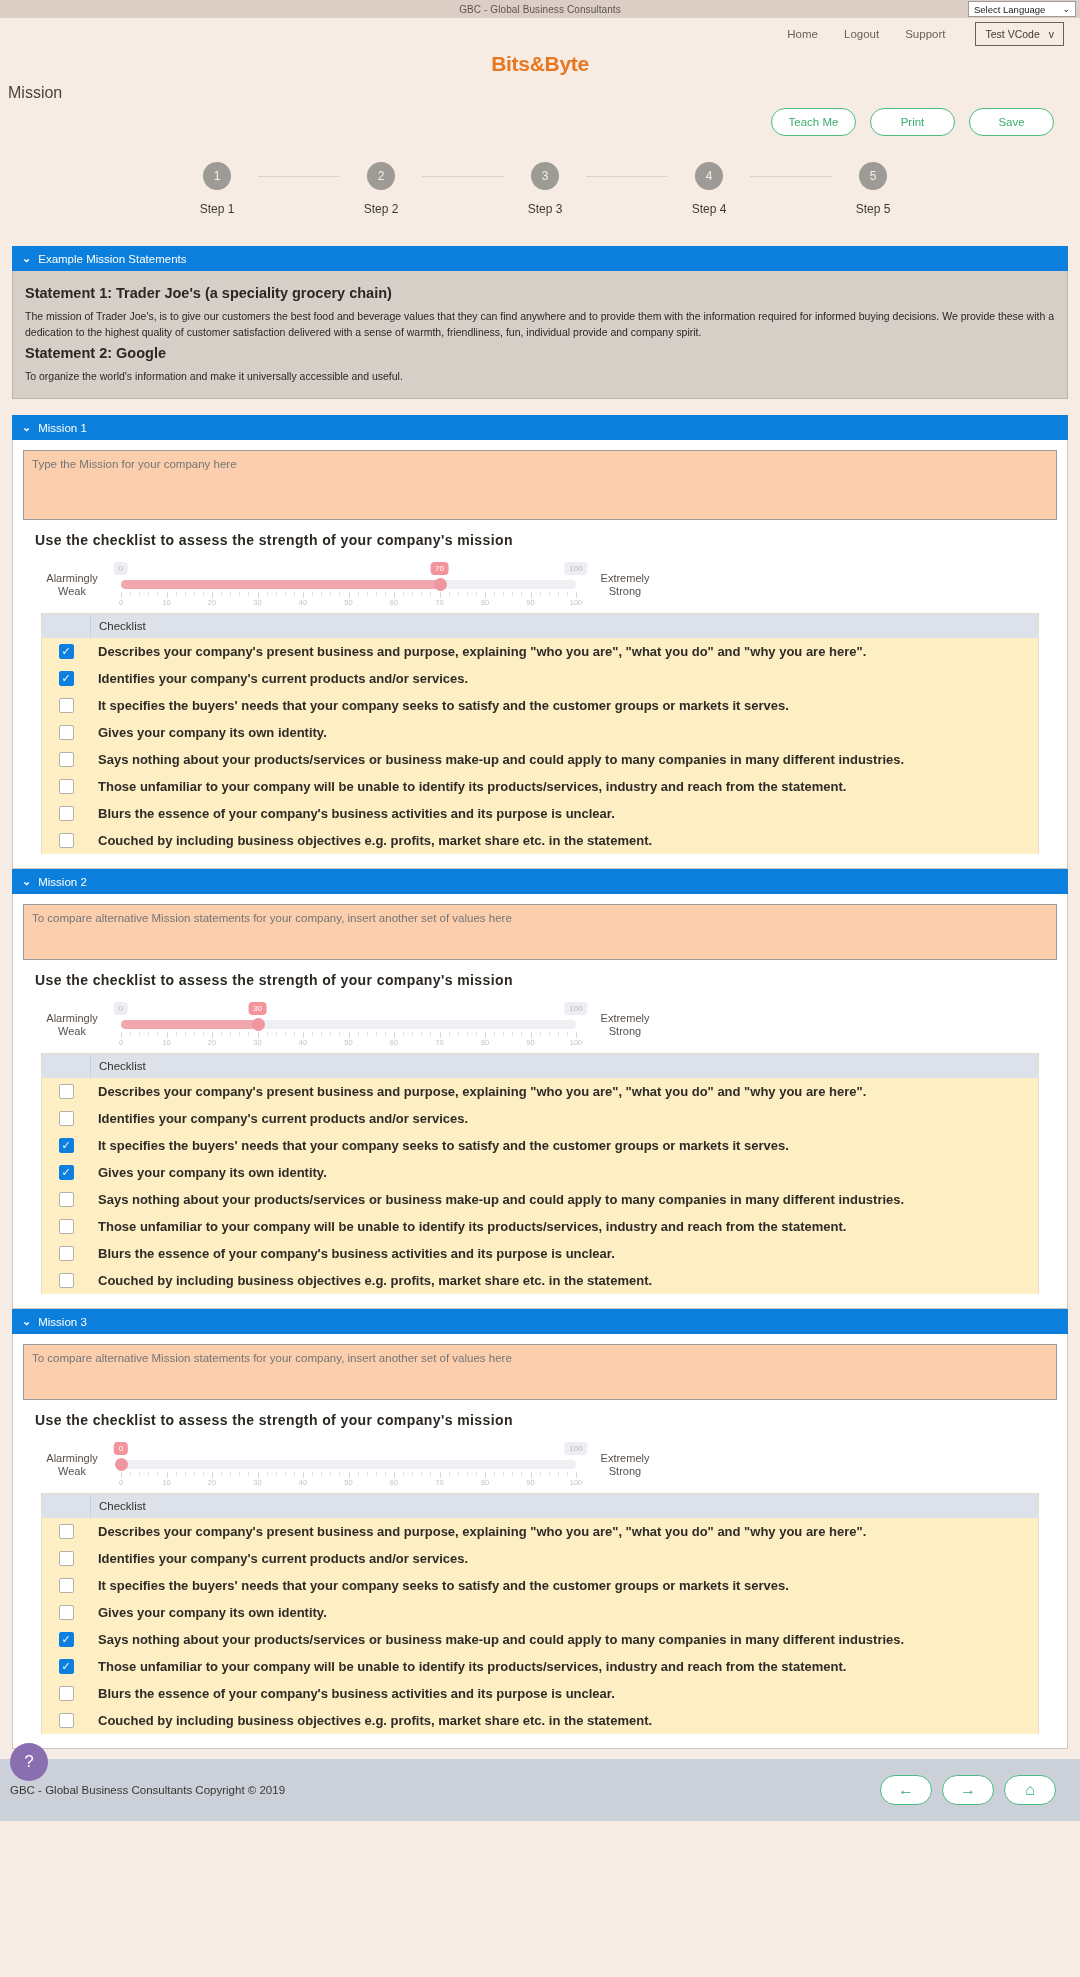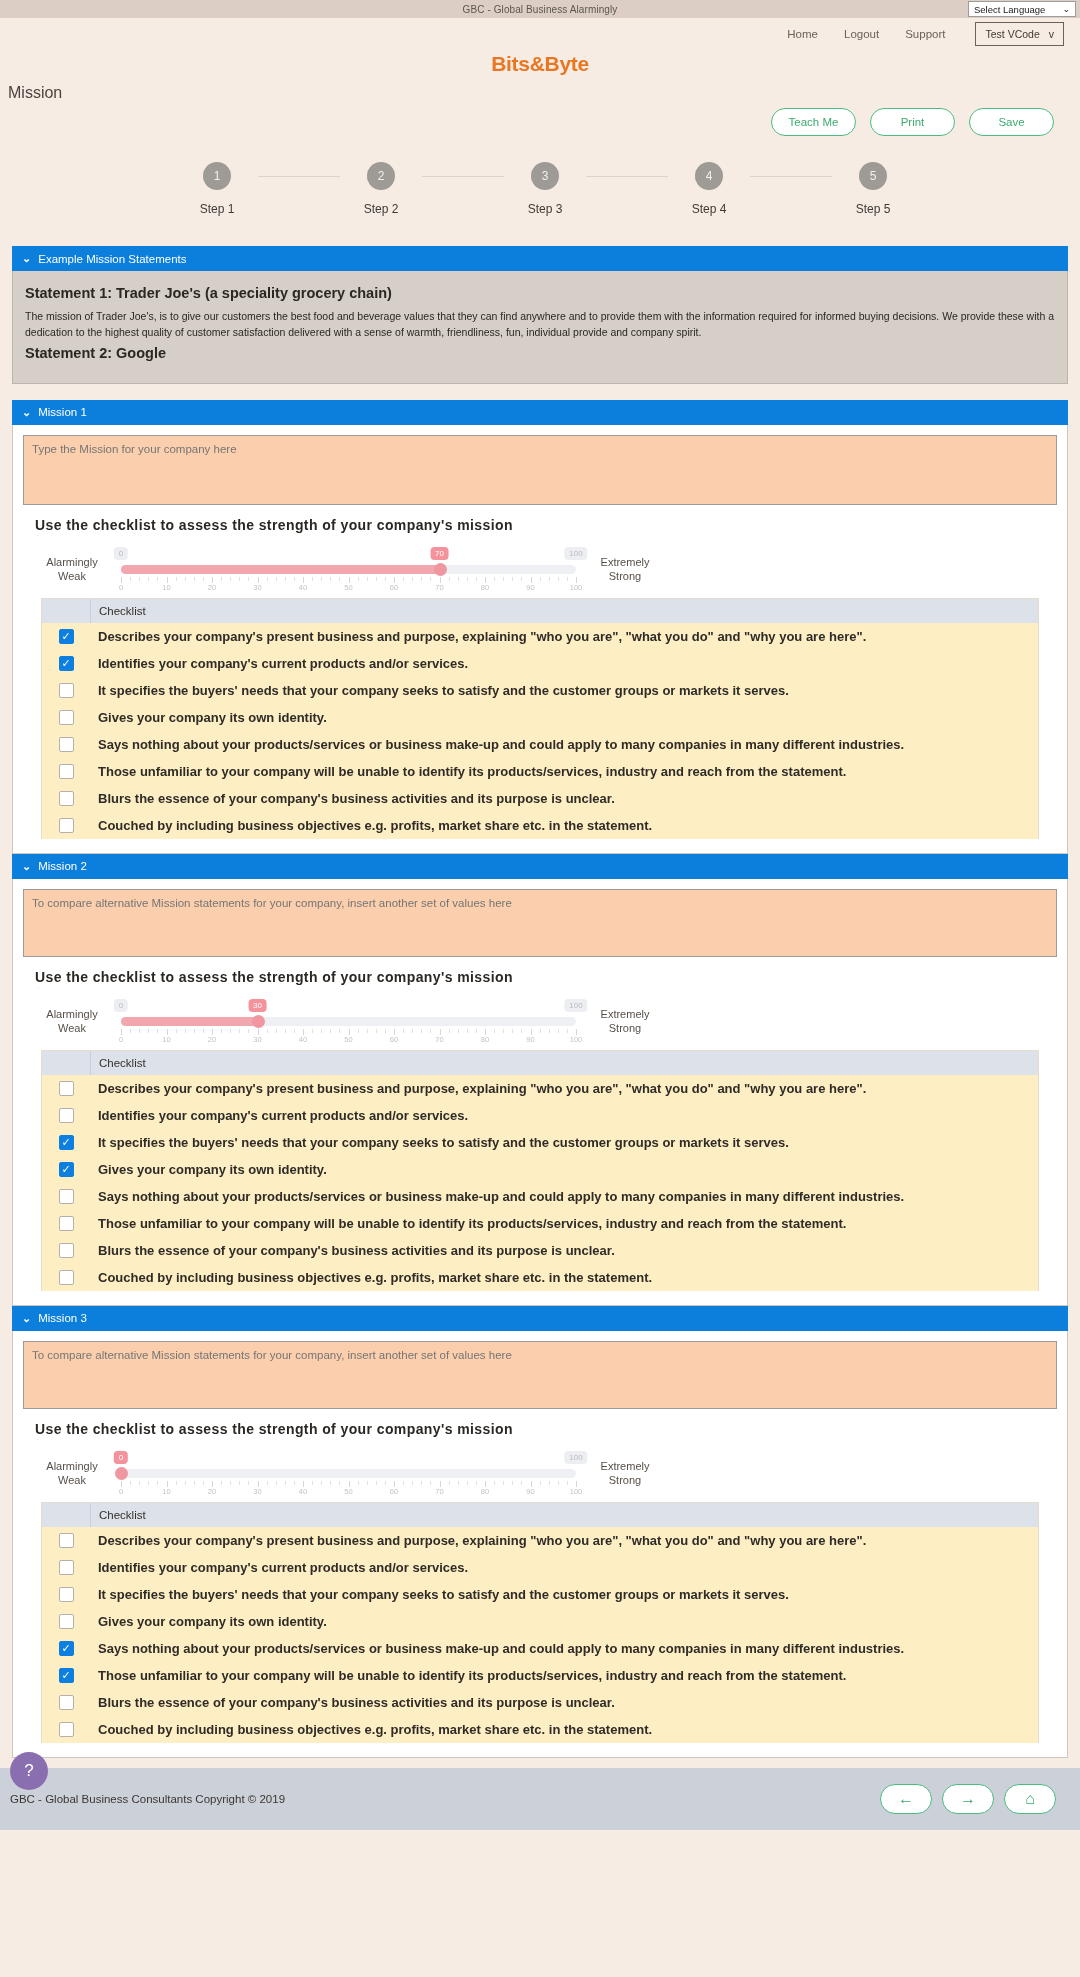--- a/index.html
+++ b/index.html
@@ -93,21 +93,21 @@
     padding:10px 10px 4px 10px;
   }
   
   .mission-area {
     width:100%; background:#fbcfad; border:1px solid #9b9b9b;
     font-family:"Liberation Sans", sans-serif;
     font-size:11.5px; color:#6f6a64;
     padding:7px 8px; resize:none; display:block;
   }
   .ta-tall { height:70px; }
-  .ta-med { height:68px; }
+  .ta-med { height:56px; }
   .checklist-head-text {
     font-size:14px; font-weight:bold; color:#2b2723;
     letter-spacing:.4px; margin:12px 0 2px 12px;
   }
   .tick-mark { font-size:7px; color:#b9b2aa; margin-left:14px; }
   
   .slider-row {
     display:flex; align-items:center; margin:6px 0 4px 0;
   }
   .slider-label {
@@ -189,21 +189,21 @@
     width:38px; height:38px; border-radius:50%;
     background:#8a6fb0; color:#fff;
     display:flex; align-items:center; justify-content:center;
     font-size:17px; cursor:pointer;
   }
 </style>
 </head>
 <body>
 
 <div class="lang-bar">
-  <span class="title">GBC - Global Business Alarmingly</span>
+  <span class="title">GBC - Global Business Consultants</span>
   <div class="lang-select">
     <span>Select Language</span>
     <span class="chev">⌄</span>
   </div>
 </div>
 
 <div class="navrow">
   <span class="navlink">Home</span>
   <span class="navlink">Logout</span>
   <span class="navlink">Support</span>
@@ -251,20 +251,21 @@
 
 <div class="panel">
   <div class="panel-head">
     <span class="chev">⌄</span>
     <span>Example Mission Statements</span>
   </div>
   <div class="panel-body-grey">
     <div class="stmt-title">Statement 1: Trader Joe's (a speciality grocery chain)</div>
     <div class="stmt-text">The mission of Trader Joe's, is to give our customers the best food and beverage values that they can find anywhere and to provide them with the information required for informed buying decisions. We provide these with a dedication to the highest quality of customer satisfaction delivered with a sense of warmth, friendliness, fun, individual provide and company spirit.</div>
     <div class="stmt-title">Statement 2: Google</div>
+    <div class="stmt-text">To organize the world's information and make it universally accessible and useful.</div>
   </div>
 </div>
 
 <div style="height:16px"></div>
 
 <div id="missions-root">
     <div class="panel">
       <div class="panel-head">
         <span class="chev">⌄</span>
         <span>Mission 1</span>

